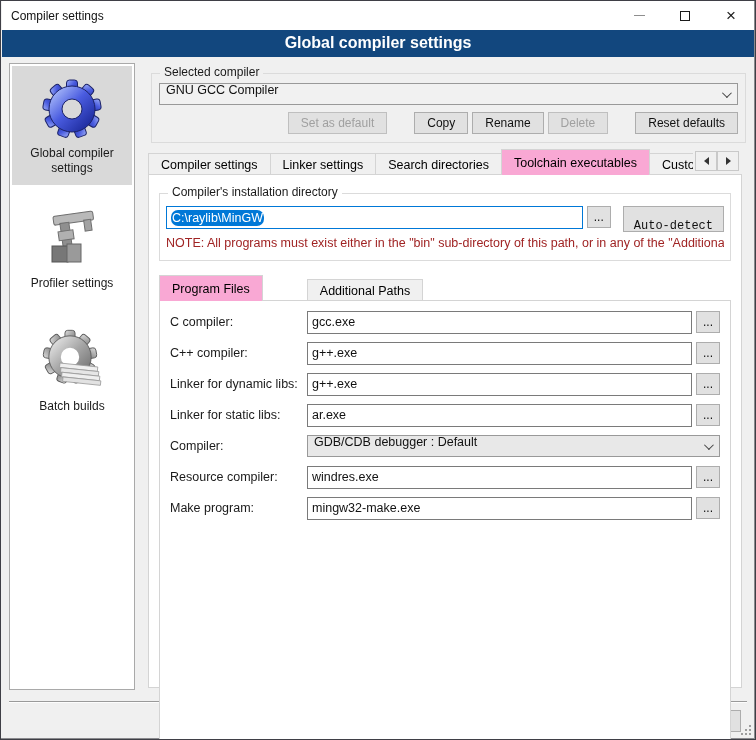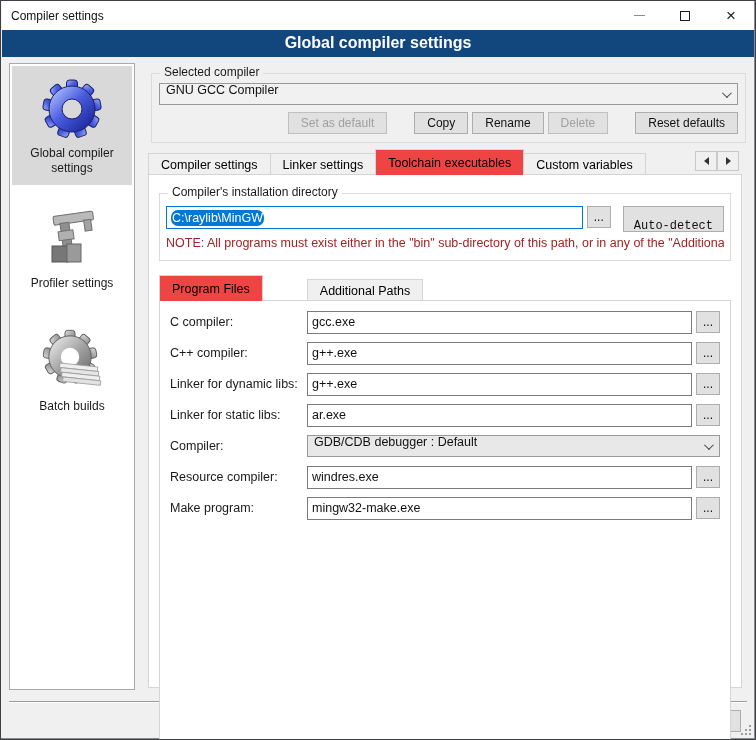--- a/index.html
+++ b/index.html
@@ -38,21 +38,21 @@
   .btn-row{display:flex;justify-content:flex-end;align-items:center;margin-top:7px;}
   button{font-family:"Liberation Sans",sans-serif;font-size:12px;color:#111;background:#E1E1E1;
          border:1px solid #ADADAD;height:22px;padding:0 12px;cursor:pointer;}
   button.disabled{color:#A0A0A0;border-color:#BFBFBF;text-align:right;}
   .gap-lg{margin-left:27px;} .gap-sm{margin-left:4px;}
   
   .tabs-outer{position:absolute;top:86px;left:7px;right:56px;height:26px;display:flex;align-items:flex-end;
               overflow:hidden;white-space:nowrap;}
   .tab{flex:0 0 auto;height:22px;background:#F0F0F0;border:1px solid #D4D4D4;border-bottom:none;
        font-size:12.5px;padding:0 12px;display:flex;align-items:center;margin-right:-1px;cursor:pointer;}
-  .tab.active{height:26px;background:#ef4444;position:relative;z-index:3;margin-top:20px;}
+  .tab.active{height:26px;background:#f9a8d4;position:relative;z-index:3;margin-top:20px;}
   .tab-arrows{position:absolute;top:88px;right:10px;display:flex;z-index:4;}
   .tab-arrow{width:22px;height:20px;background:#F0F0F0;border:1px solid #C9C9C9;display:flex;
              align-items:center;justify-content:center;cursor:pointer;}
   .tri-l{width:0;height:0;border:4px solid transparent;border-right:5px solid #333;margin-left:-4px;}
   .tri-r{width:0;height:0;border:4px solid transparent;border-left:5px solid #333;margin-right:-4px;}
   
   .page-outer{position:absolute;top:111px;left:7px;width:594px;height:514px;background:#fff;
               border:1px solid #D4D4D4;z-index:2;padding:0 10px;}
   .group-install{margin-top:18px;padding:12px 6px 4px 6px;}
   .install-row{display:flex;align-items:stretch;}
@@ -194,20 +194,23 @@
       </div>
     </div>
 
     <div class="tabs-outer">
       <div class="tab">
           <span>Compiler settings</span>
         </div>
       <div class="tab">
           <span>Linker settings</span>
         </div>
+      <div class="tab">
+          <span>Search directories</span>
+        </div>
       <div class="tab active">
           <span>Toolchain executables</span>
         </div>
       <div class="tab">
           <span>Custom variables</span>
         </div>
 
     </div>
     <div class="tab-arrows">
       <div class="tab-arrow">

